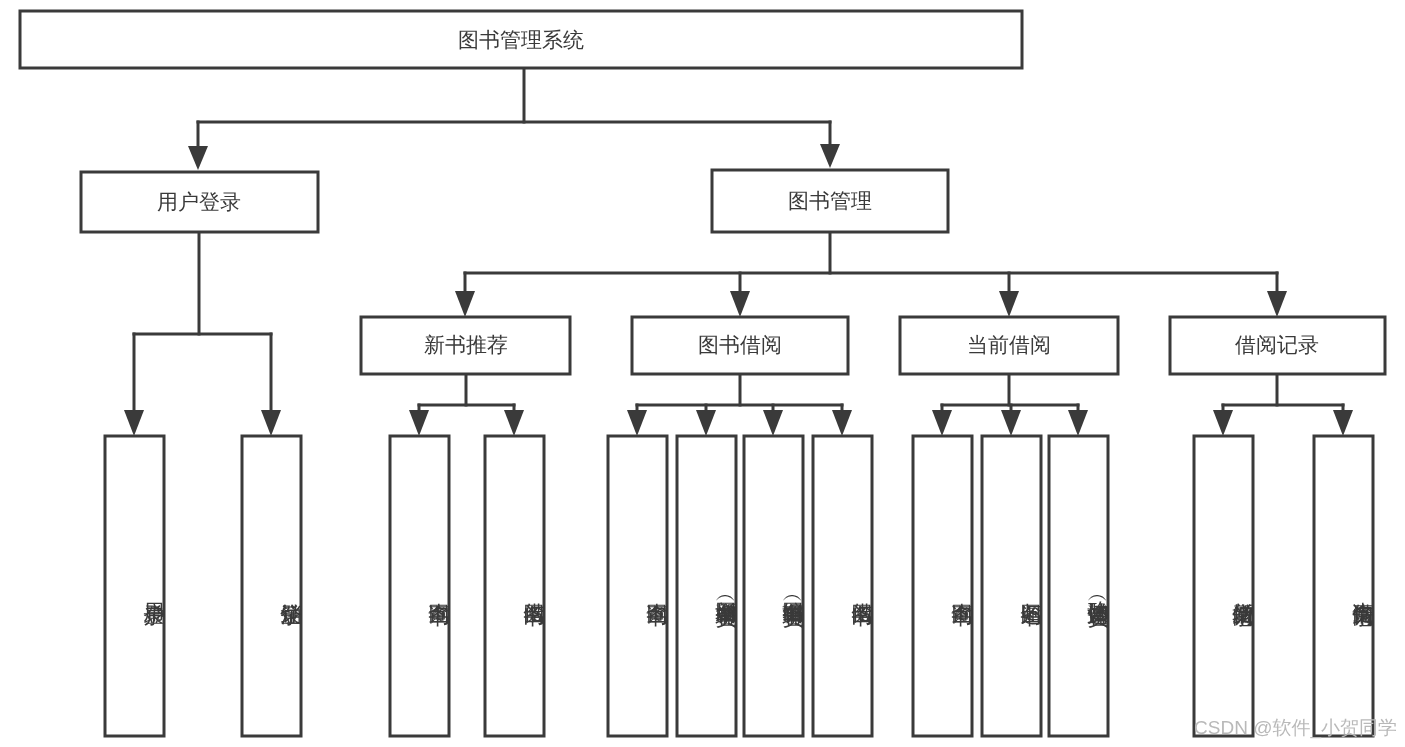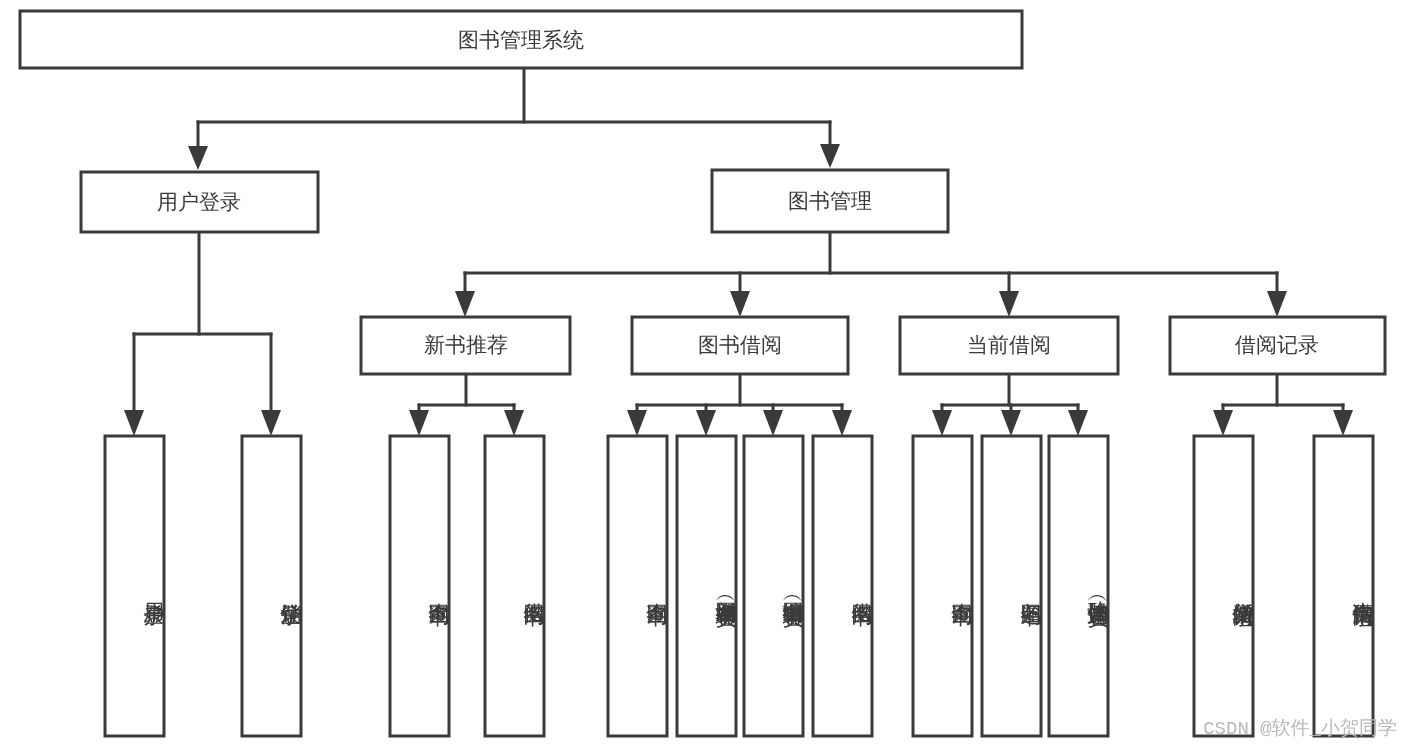--- a/index.html
+++ b/index.html
@@ -59,21 +59,21 @@
     letter-spacing: 1px;
     display: flex;
     align-items: flex-start;
     justify-content: center;
     pointer-events: none;
   }
   .watermark {
     position: absolute;
     right: 8px;
     bottom: 6px;
-    font-family: Liberation Mono, monospace;
+    font-family: Liberation Sans, sans-serif;
     font-size: 19px;
     color: #b9b9b9;
     white-space: nowrap;
   }
 </style>
 </head>
 <body>
 
 <div id="diagram-root">
 

